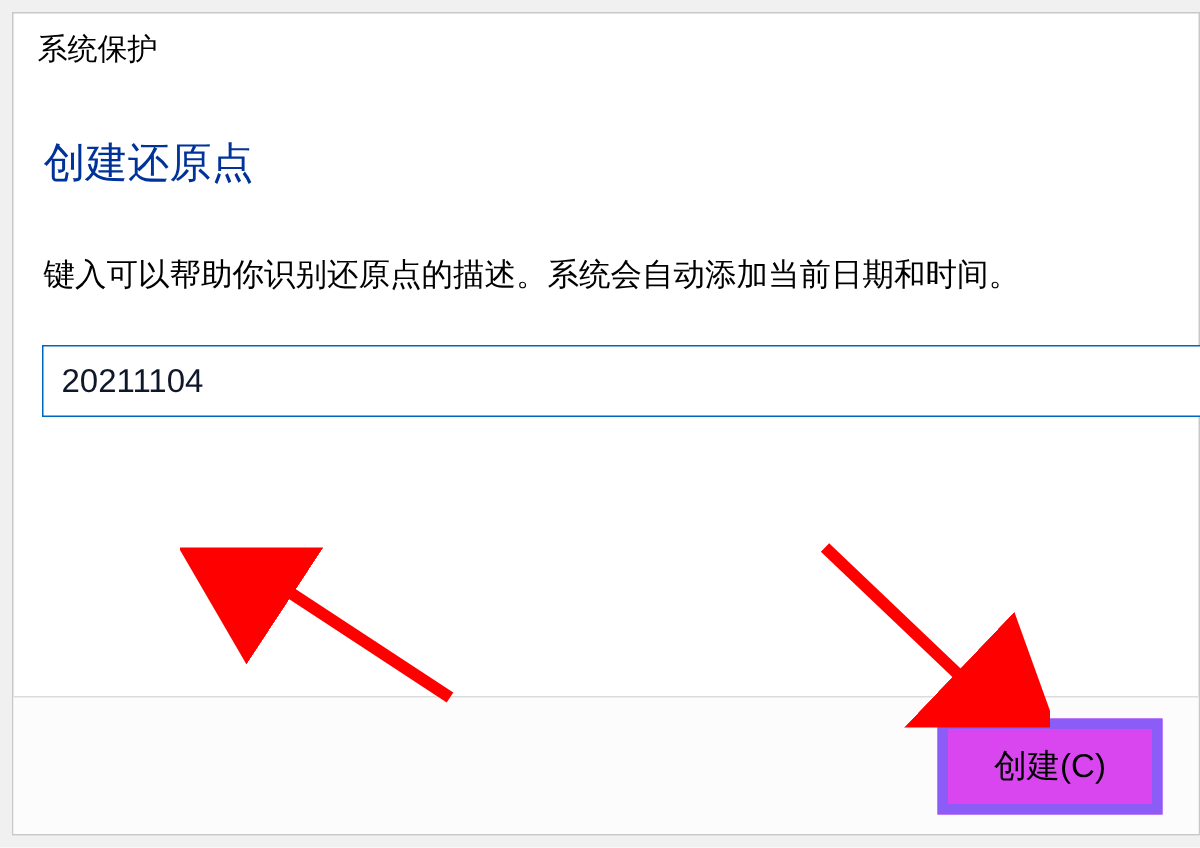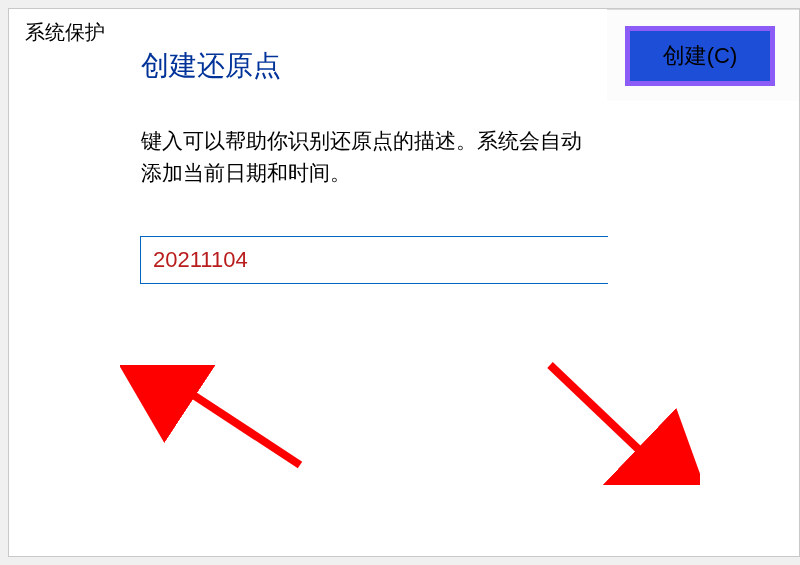--- a/index.html
+++ b/index.html
@@ -13,21 +13,21 @@
     }
     .dialog {
       position: absolute;
       left: 8px;
       top: 8px;
       right: 0;
       bottom: 8px;
       background: #ffffff;
       border: 1px solid #c8c8c8;
       display: flex;
-      flex-direction: row;
+      flex-direction: column;
     }
     .title-bar {
       padding: 10px 16px 6px 16px;
       font-size: 20px;
       color: #000;
     }
     .content {
       flex: 1;
       padding: 0 20px;
     }
@@ -35,48 +35,48 @@
       color: #003399;
       font-size: 28px;
       font-weight: 400;
       margin-top: 38px;
       margin-bottom: 40px;
     }
     .instruction {
       font-size: 21px;
       color: #000;
       line-height: 1.5;
-      margin-bottom: 48px;
+      margin-bottom: 30px;
     }
     .input-wrap {
       margin-left: -1px;
       margin-right: -21px;
     }
     .text-input {
       width: 100%;
       border: 1px solid #0067c0;
       border-right: none;
       padding: 10px 12px;
       font-size: 22px;
       font-family: inherit;
       outline: none;
-      color: #b91c1c;
+      color: #0f172a;
     }
     .footer {
       border-top: 1px solid #dcdcdc;
       background: #fcfcfc;
       padding: 18px 24px 18px 18px;
       display: flex;
       justify-content: flex-end;
       height: 92px;
       align-items: center;
     }
     .create-btn {
-      background: #1d4ed8;
-      border: 5px solid #8b5cf6;
+      background: #d946ef;
+      border: 7px solid #8b5cf6;
       padding: 10px 28px;
       font-size: 22px;
       font-family: inherit;
       cursor: pointer;
       min-width: 150px;
     }
     .arrow-svg {
       position: absolute;
       pointer-events: none;
     }

